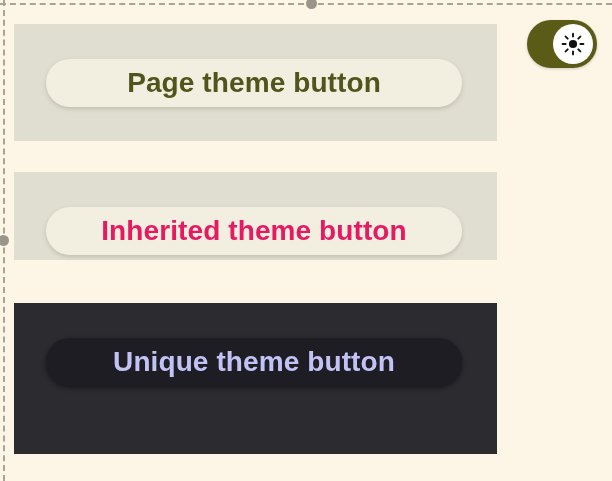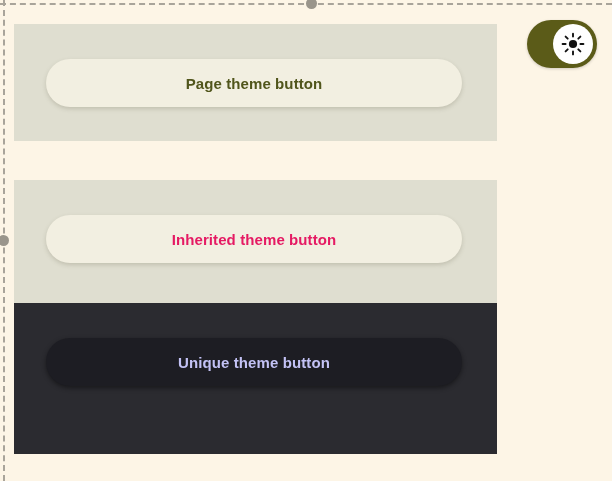--- a/index.html
+++ b/index.html
@@ -85,35 +85,35 @@
   
   .panel {
     position: absolute;
     left: 14px;
     width: 483px;
   }
   .panel-light { background: #dfded0; }
   .panel-dark  { background: #2b2b30; }
 
   #panel-page      { top: 24px;  height: 117px; }
-  #panel-inherited { top: 180px; height: 123px; }
+  #panel-inherited { top: 172px; height: 88px; }
   #panel-unique    { top: 303px; height: 151px; }
 
   
   .pill {
     position: absolute;
     left: 32px;
     top: 35px;
     width: 416px;
     height: 48px;
     border: none;
     border-radius: 24px;
     cursor: pointer;
     font-family: "Liberation Sans", sans-serif;
-    font-size: 15px;
+    font-size: 28px;
     font-weight: bold;
     letter-spacing: 0.1px;
     display: flex;
     align-items: center;
     justify-content: center;
     padding: 0;
   }
   .pill-light {
     background: #f2efe1;
     box-shadow: 0 2px 4px rgba(120,115,95,0.28);

